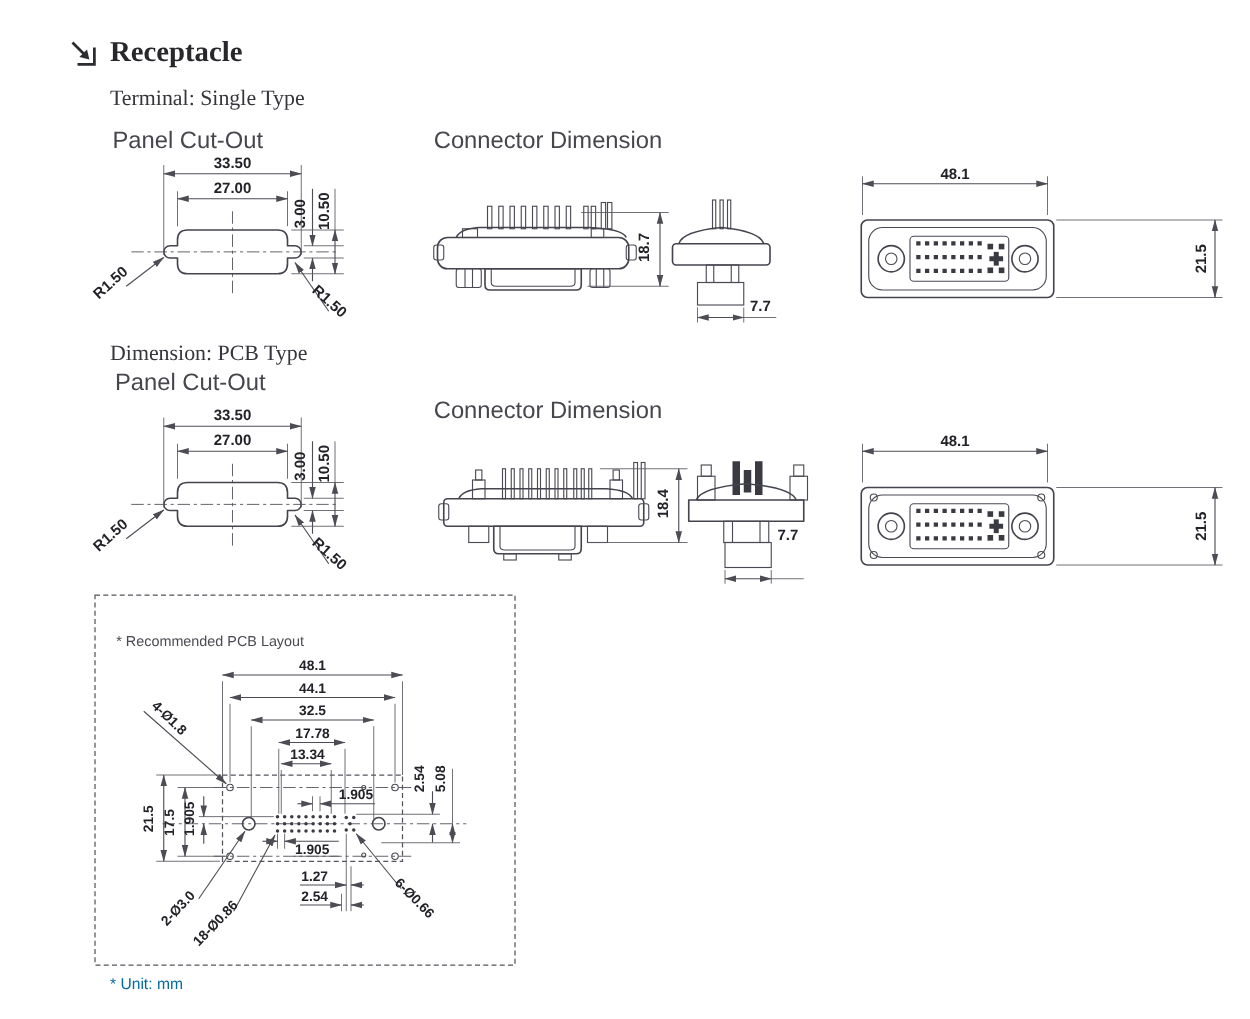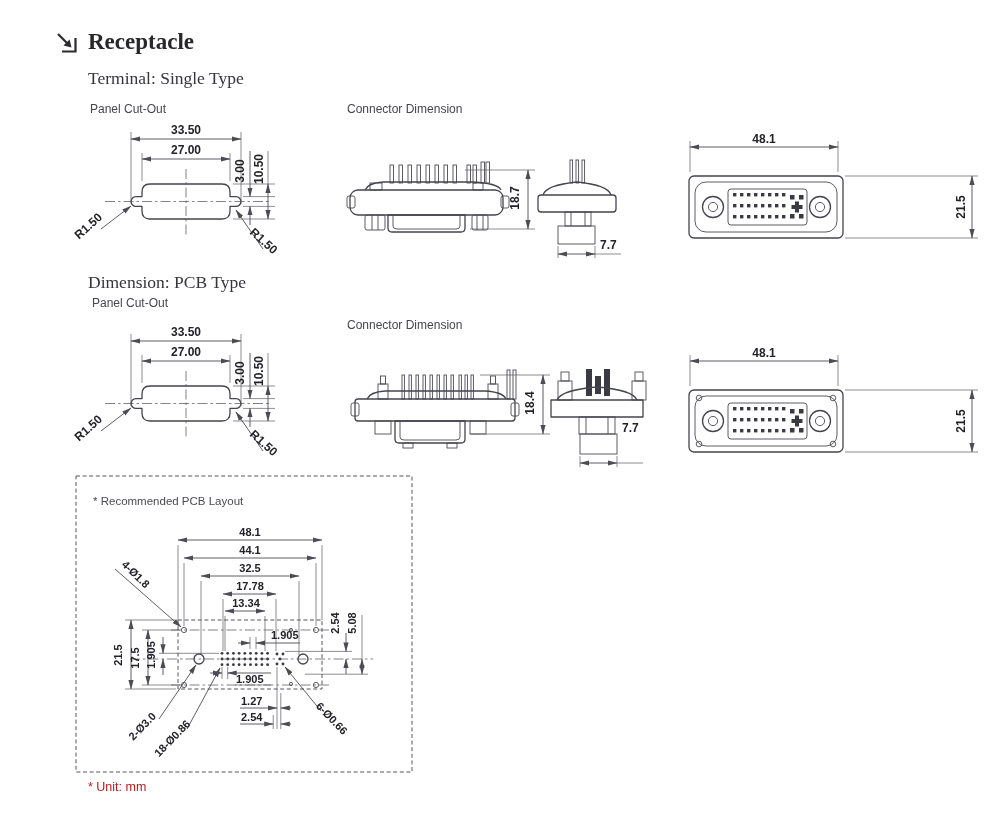--- a/index.html
+++ b/index.html
@@ -1,22 +1,22 @@
 <!DOCTYPE html>
 <html><head>
 <meta charset="utf-8">
 <style>
   html,body{margin:0;padding:0;background:#fff;}
   .canvas{position:relative;width:1000px;height:815px;background:#ffffff;overflow:hidden;
           font-family:"Liberation Sans",sans-serif;margin-top:14px;}
   .abs{position:absolute;}
   .title{font-family:"Liberation Serif","DejaVu Serif",serif;font-weight:bold;font-size:23px;color:#27272c;}
   .sect{font-family:"Liberation Serif","DejaVu Serif",serif;font-weight:500;font-size:17.5px;color:#35353c;}
-  .lbl{font-size:12px;color:#46464d;}
-  .note{font-size:12.5px;color:#b91c1c;}
+  .lbl{font-size:19px;color:#46464d;}
+  .note{font-size:12.5px;color:#0369a1;}
   .pcbnote{font-size:11.5px;color:#4a4a52;}
   .box-dash{position:absolute;left:75px;top:461px;width:338px;height:298px;}
   
   svg{overflow:visible;}
   .bod{stroke:#44444e;stroke-width:1.3;fill:none;stroke-linejoin:round;}
   .bod2{stroke:#4a4a54;stroke-width:0.9;fill:none;}
   .dln{stroke:#4c4c55;stroke-width:0.9;fill:none;}
   .ext{stroke:#5c5c64;stroke-width:0.7;fill:none;}
   .cl{stroke:#5a5a62;stroke-width:0.75;fill:none;stroke-dasharray:10 3 2.5 3;}
   .dsh{stroke:#55555e;stroke-width:1;fill:none;stroke-dasharray:4 2.6;}
@@ -502,18 +502,18 @@
       <text class="dt2" x="281" y="148" transform="rotate(-90 281 148)">5.08</text>
       <text class="dt2 st" x="196" y="164">1.905</text>
       <text class="dt2 st" x="161" y="208">1.905</text>
       <text class="dt2 st" x="166" y="230">1.27</text>
       <text class="dt2 st" x="166" y="246">2.54</text>
       <text class="dt2" x="58" y="102" transform="rotate(44 58 102)">4-Ø1.8</text>
       <text class="dt2" x="70" y="254" transform="rotate(-46 70 254)">2-Ø3.0</text>
       <text class="dt2" x="100" y="266" transform="rotate(-46 100 266)">18-Ø0.86</text>
       <text class="dt2" x="254" y="246" transform="rotate(46 254 246)">6-Ø0.66</text>
     </svg>
-    <span class="abs pcbnote" style="left:18px;top:20px;"><span>*</span> <span>Recommended PCB Layout</span></span>
+    <span class="abs pcbnote" style="left:18px;top:33px;"><span>*</span> <span>Recommended PCB Layout</span></span>
   </div>
 
   <span class="abs note" style="left:88px;top:766px;">* Unit: mm</span>
 
 </div>
 
 </body></html>

